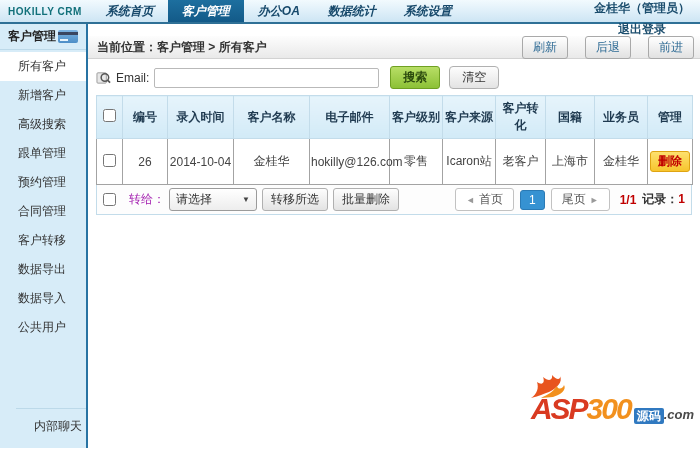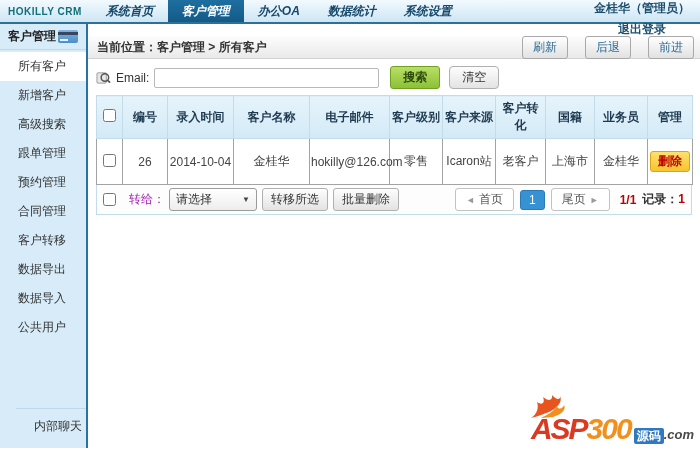--- a/index.html
+++ b/index.html
@@ -77,21 +77,21 @@
   .pg-btn { border:1px solid #c2c2c2; border-radius:3px; background:#fff; color:#555;
     padding:2px 10px; cursor:pointer; font-size:12px; display:inline-flex; gap:4px; align-items:center;}
   .pg-arrow { color:#9a9a9a; font-size:9px; }
   .pg-cur { border:1px solid #2a7ab5; border-radius:3px; background:#3692d2; color:#fff;
     padding:2px 8px; cursor:pointer; font-size:12px; }
   .pg-info { color:#c00000; font-weight:bold; margin-left:4px; }
   .pg-records { color:#333; font-weight:bold; }
   .pg-records b { color:#c00000; }
 
   
-  .watermark { position:absolute; right:6px; bottom:4px; display:flex; align-items:flex-end; }
+  .watermark { position:absolute; right:6px; bottom:24px; display:flex; align-items:flex-end; }
   .flame { position:absolute; left:-4px; top:-20px; }
   .wm-asp { font-size:30px; font-weight:bold; font-style:italic; color:#d93a21;
     letter-spacing:-2px; line-height:1; text-shadow:1px 1px 0 #fff, -1px -1px 0 #fff; }
   .wm-num { font-size:30px; font-weight:bold; font-style:italic; color:#f2901d;
     letter-spacing:-2px; line-height:1; text-shadow:1px 1px 0 #fff, -1px -1px 0 #fff; }
   .wm-right { display:flex; flex-direction:row; align-items:flex-start; margin-left:3px; }
   .wm-badge { background:#3079c0; color:#fff; font-weight:bold; font-size:12px;
     padding:1px 3px; border-radius:2px; line-height:1.2; }
   .wm-com { color:#4a4a4a; font-weight:bold; font-size:13px; font-style:italic; line-height:1.1; }
 </style>

